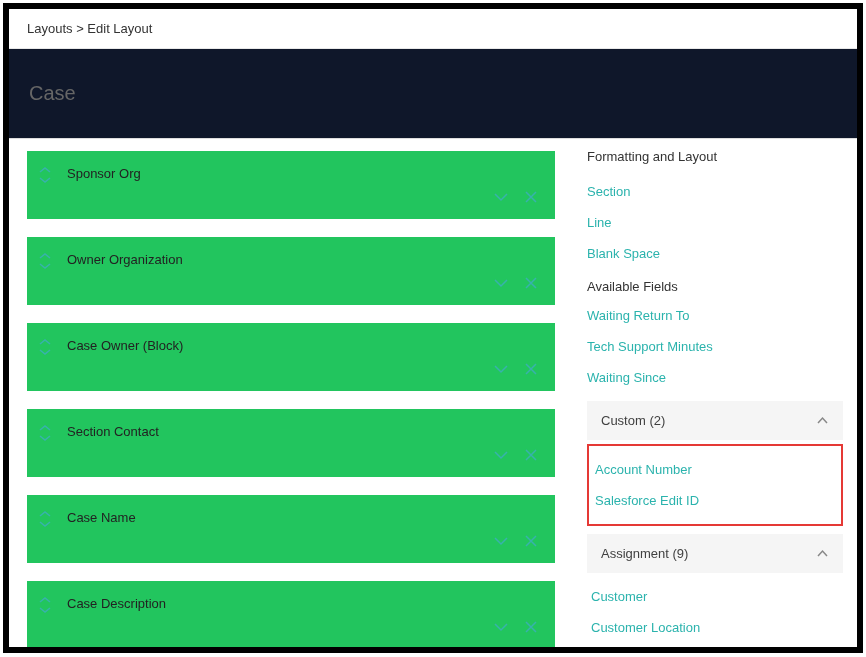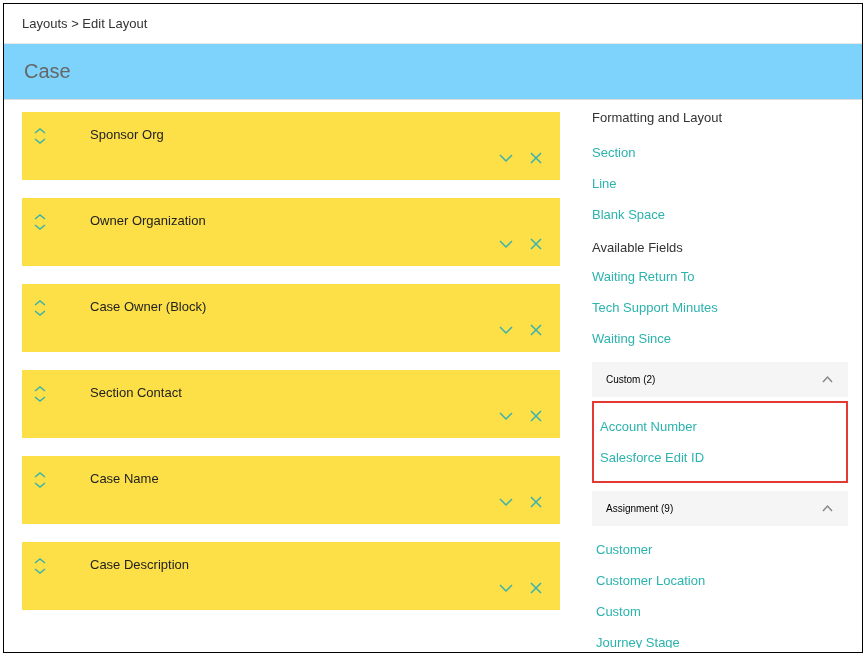--- a/index.html
+++ b/index.html
@@ -9,34 +9,34 @@
     }
     body {
       font-family: -apple-system, BlinkMacSystemFont, "Segoe UI", Helvetica, Arial, sans-serif;
       background: #fff;
       color: #333;
       width: 866px;
       height: 657px;
       overflow: hidden;
     }
     .outer-border {
-      border: 1px solid #000000;
+      border: 6px solid #000000;
       margin: 3px;
       height: 650px;
       overflow: hidden;
     }
     .breadcrumb {
       padding: 12px 18px;
       font-size: 13px;
       color: #333;
       border-bottom: 1px solid #e8e8e8;
     }
     .header-bar {
-      background: #7dd3fc;
-      padding: 16px 20px;
+      background: #0f172a;
+      padding: 33px 20px;
       border-bottom: 1px solid #ddd;
     }
     .header-title {
       font-size: 20px;
       font-weight: 400;
       color: #666;
     }
     .content-area {
       display: flex;
       height: calc(100% - 100px);
@@ -45,27 +45,26 @@
       flex: 1;
       padding: 12px 18px 0 18px;
       overflow: hidden;
     }
     .section-label {
       font-size: 13px;
       color: #333;
       margin-bottom: 12px;
     }
     .field-card {
-      background: #fde047;
+      background: #22c55e;
       margin-bottom: 18px;
       padding: 14px 16px 14px 10px;
       display: flex;
       align-items: flex-start;
       min-height: 68px;
-      gap: 28px;
     }
     .drag-handle {
       margin-right: 14px;
       margin-top: 2px;
       color: #38b2ac;
       display: flex;
       align-items: center;
       justify-content: center;
       width: 16px;
     }
@@ -110,22 +109,22 @@
     .group-header {
       background: #f5f5f5;
       padding: 12px 14px;
       margin: 8px 0;
       display: flex;
       justify-content: space-between;
       align-items: center;
       cursor: pointer;
     }
     .group-header-label {
-      font-size: 10px;
-      color: #000000;
+      font-size: 13px;
+      color: #404040;
     }
     .chevron-up {
       color: #999;
       font-size: 12px;
     }
     .highlighted-box {
       border: 2px solid #e53935;
       padding: 8px 6px;
       margin-top: -4px;
       margin-bottom: 4px;

